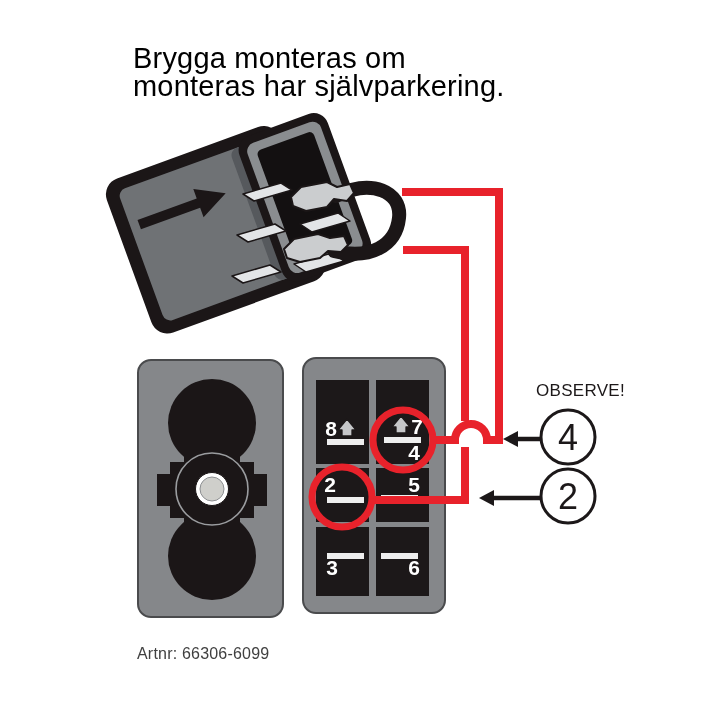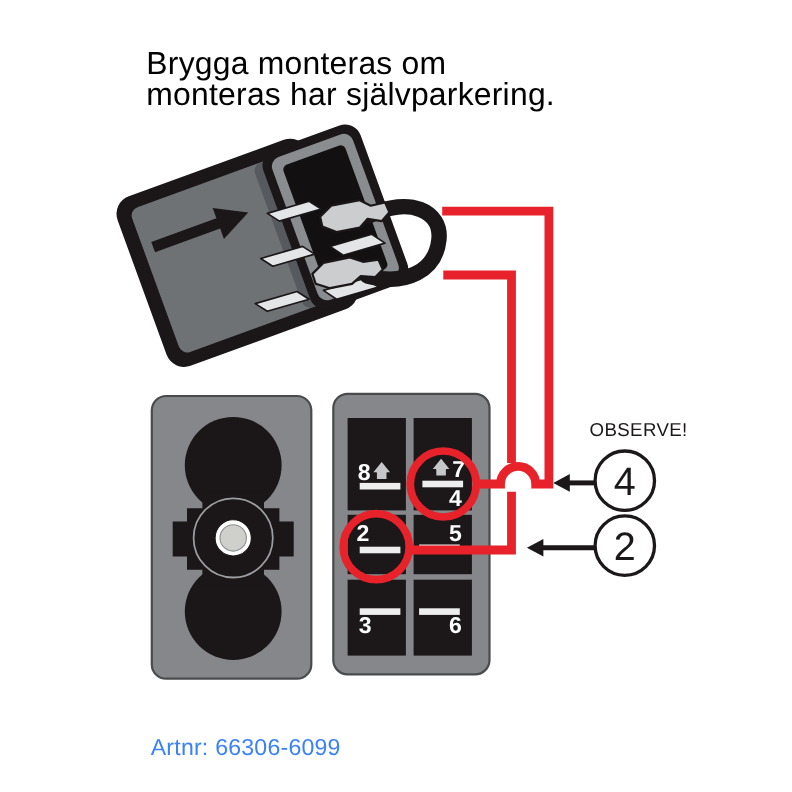--- a/index.html
+++ b/index.html
@@ -9,21 +9,21 @@
   }
   .abs{position:absolute;}
   .instruction{
     left:133px;top:44px;font-size:29px;line-height:28px;letter-spacing:0.2px;
     color:#000000;white-space:nowrap;
   }
   .observe{
     left:520px;top:381px;font-size:17px;letter-spacing:0.3px;color:#1c1819;white-space:nowrap;margin-left:16px;
   }
   .artnr{
-    left:137px;top:668px;font-size:21px;letter-spacing:0.2px;color:#3b82f6;white-space:nowrap;
+    left:137px;top:645px;font-size:16px;letter-spacing:0.2px;color:#404040;white-space:nowrap;
   }
   svg{position:absolute;left:0;top:0;}
   .term{
     font-family:"Liberation Sans",sans-serif;font-size:21px;font-weight:bold;
     fill:#ffffff;text-anchor:middle;
   }
   .callout-num{
     font-family:"Liberation Sans",sans-serif;font-size:36px;fill:#1c1819;text-anchor:middle;
   }
 </style>

